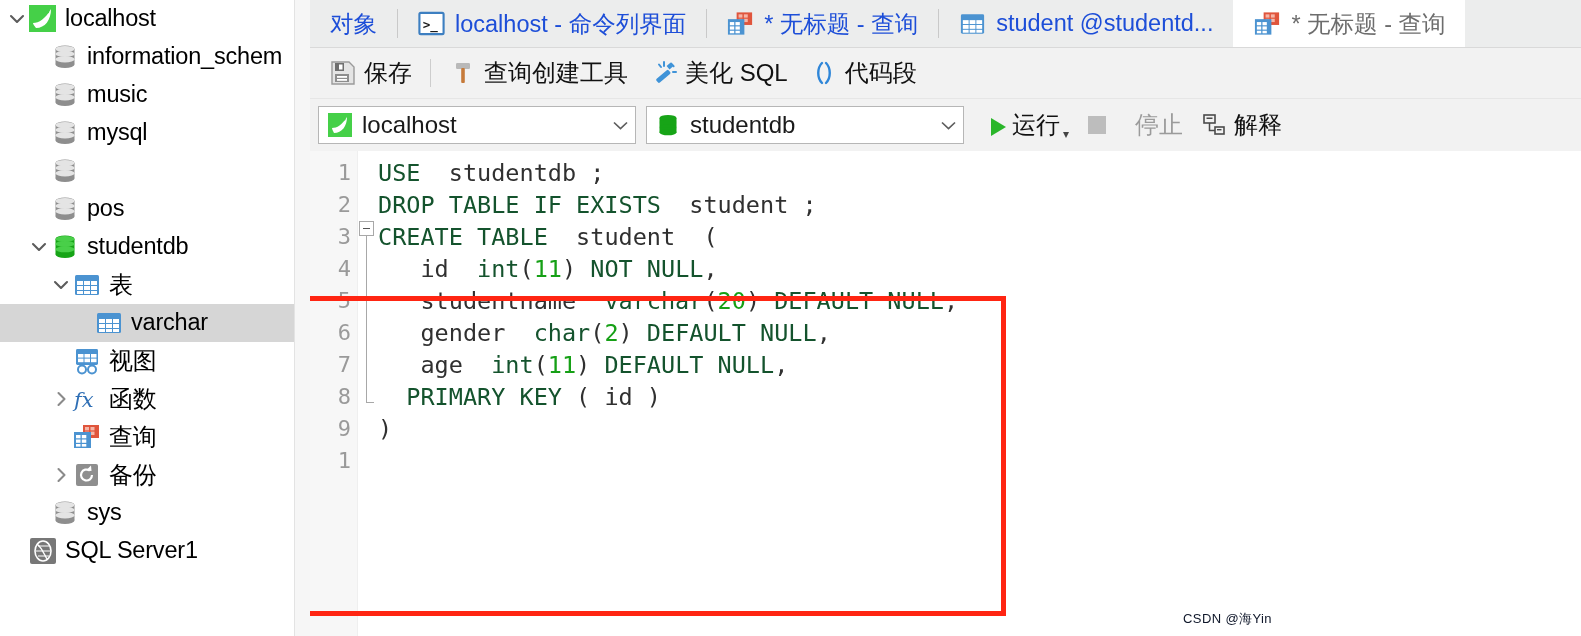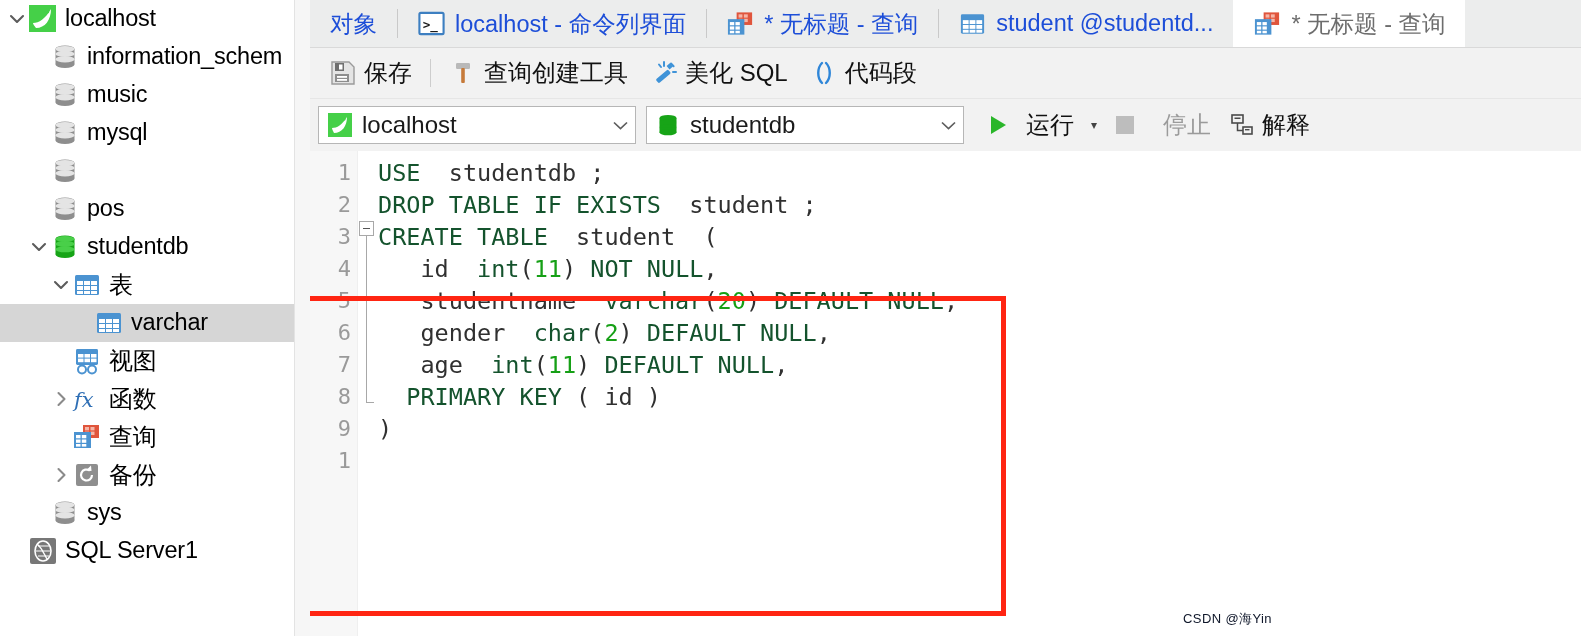--- a/index.html
+++ b/index.html
@@ -64,21 +64,21 @@
   
   .connbar{height:52px;background:#f2f2f2;display:flex;align-items:center;padding-left:8px;}
   .combo{
     display:flex;align-items:center;height:36px;background:#fff;
     border:1px solid #b6b6b6;padding:0 6px 0 7px;margin-right:10px;
   }
   .combo .ctext{font-size:24px;color:#1a1a1a;margin-left:8px;white-space:nowrap;}
   .combo .carrow{margin-left:auto;color:#5d5d5d;display:flex;align-items:center;padding-left:12px;}
   .combo-host{width:303px;}
   .combo-db{width:303px;}
-  .runbtn{display:flex;align-items:center;gap:14px;padding:0 4px 0 10px;font-size:24px;color:#111;}
+  .runbtn{display:flex;align-items:flex-end;gap:0;padding:0 4px 0 10px;font-size:24px;color:#111;}
   .caret{color:#444;font-size:12px;margin-left:3px;}
   .stopbtn{display:flex;align-items:center;gap:24px;padding:0 10px;font-size:24px;color:#9b9b9b;}
   .expbtn{display:flex;align-items:center;gap:5px;padding:0 8px;font-size:24px;color:#111;}
 
   
   .editorwrap{position:relative;height:487px;background:#fff;overflow:hidden;}
   .editor{position:absolute;left:0;top:0;right:0;bottom:0;display:flex;}
   .gutter{
     width:48px;min-width:48px;background:#f7f7f7;border-right:1px solid #efefef;
     padding-top:6px;box-sizing:border-box;

